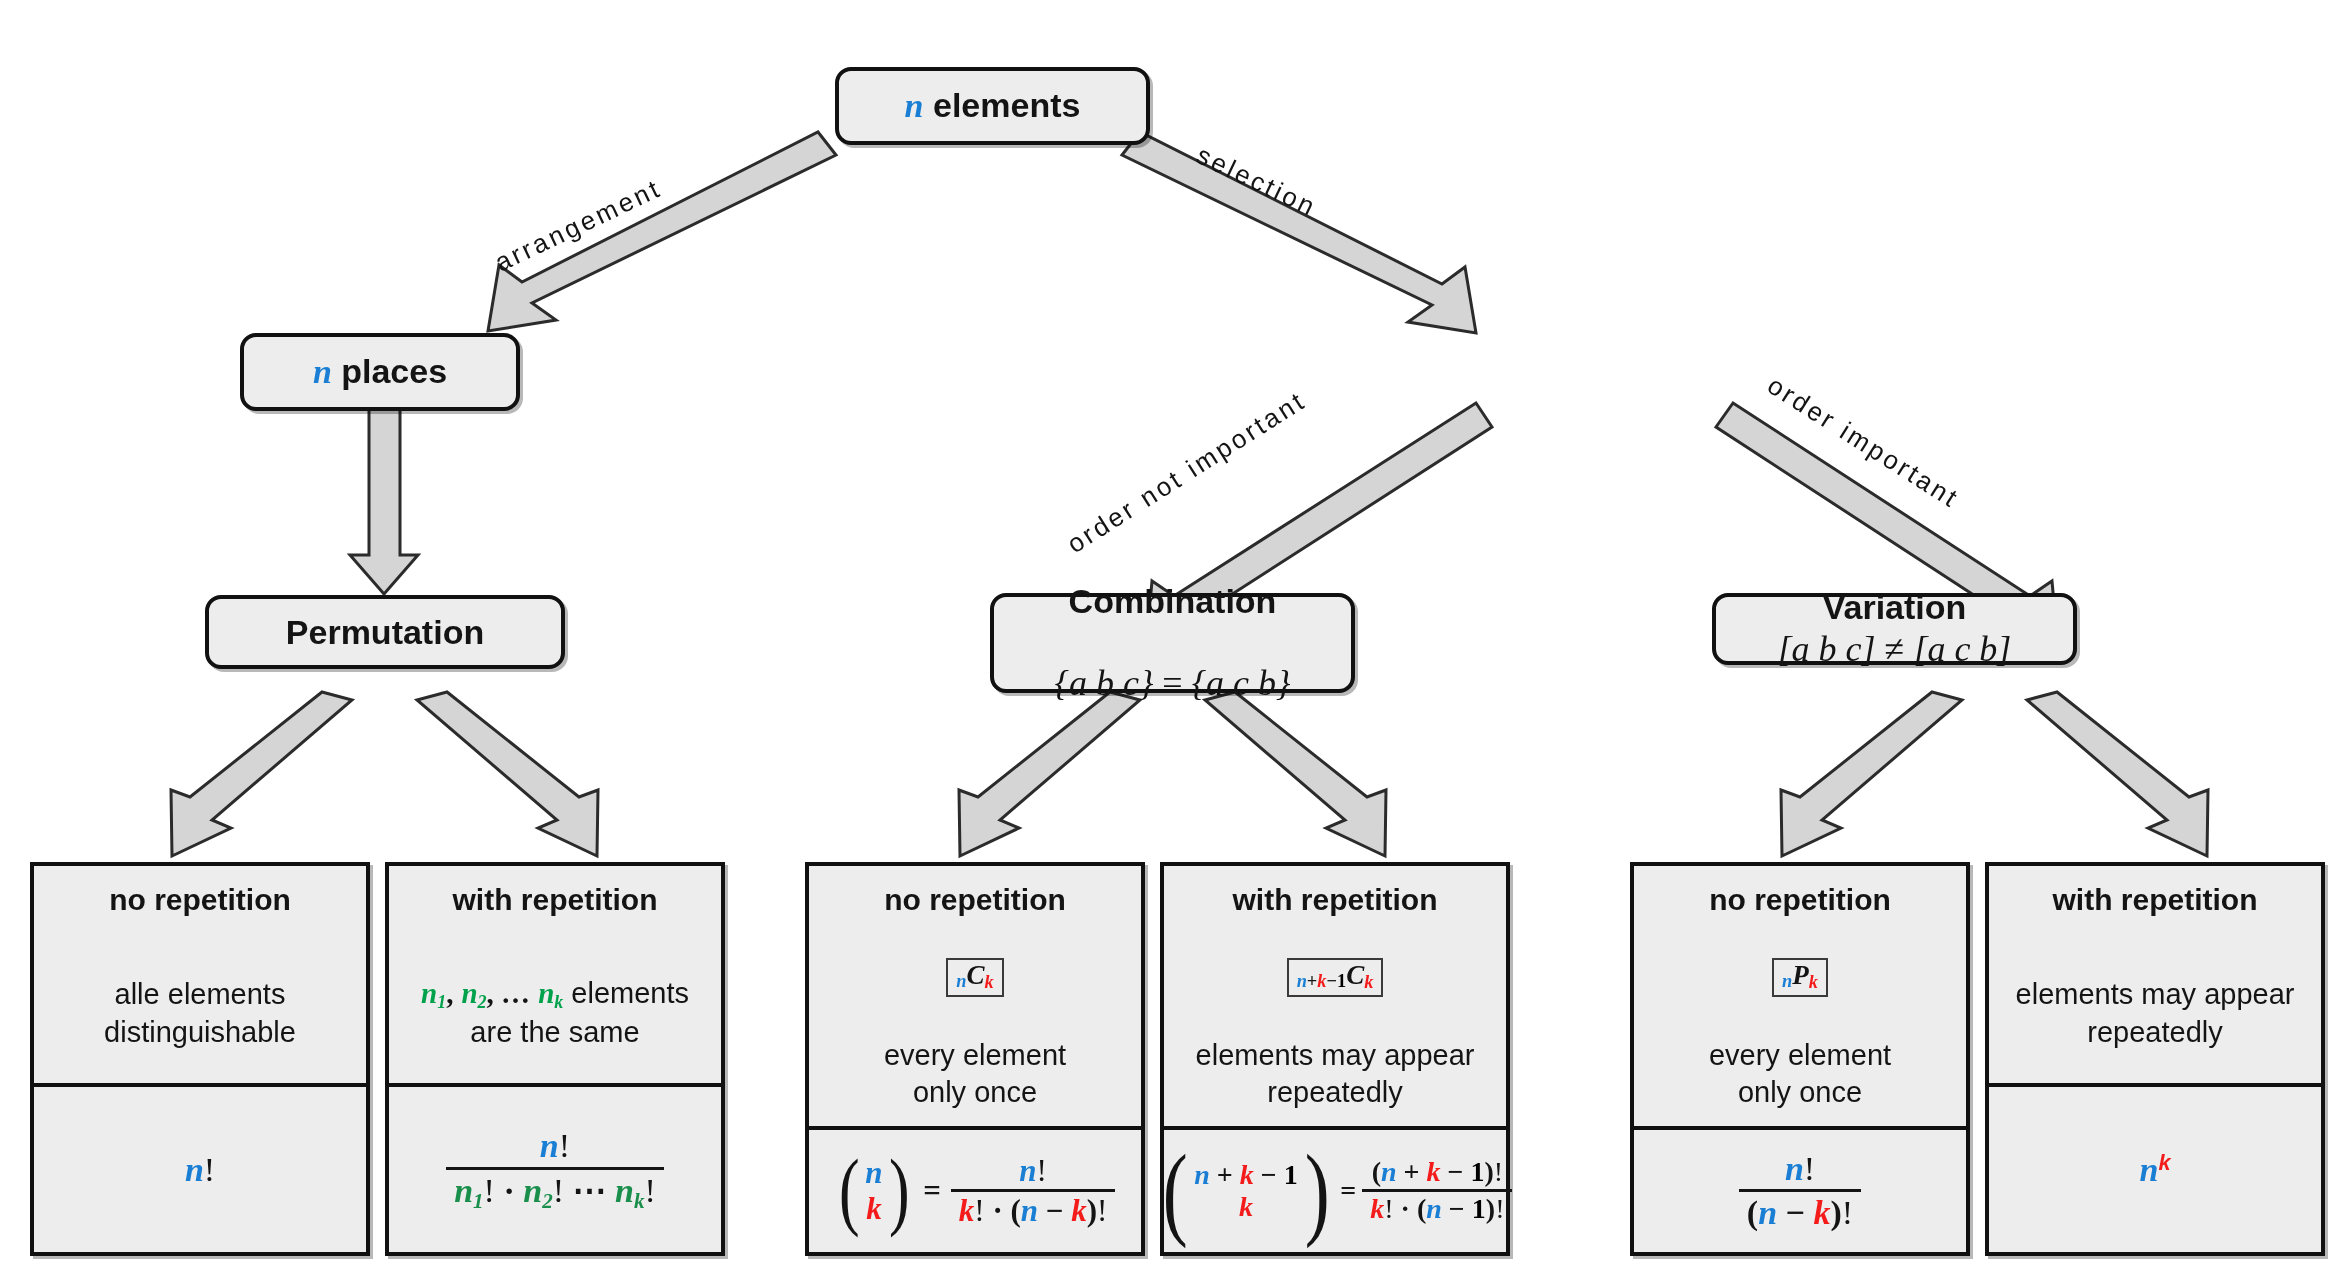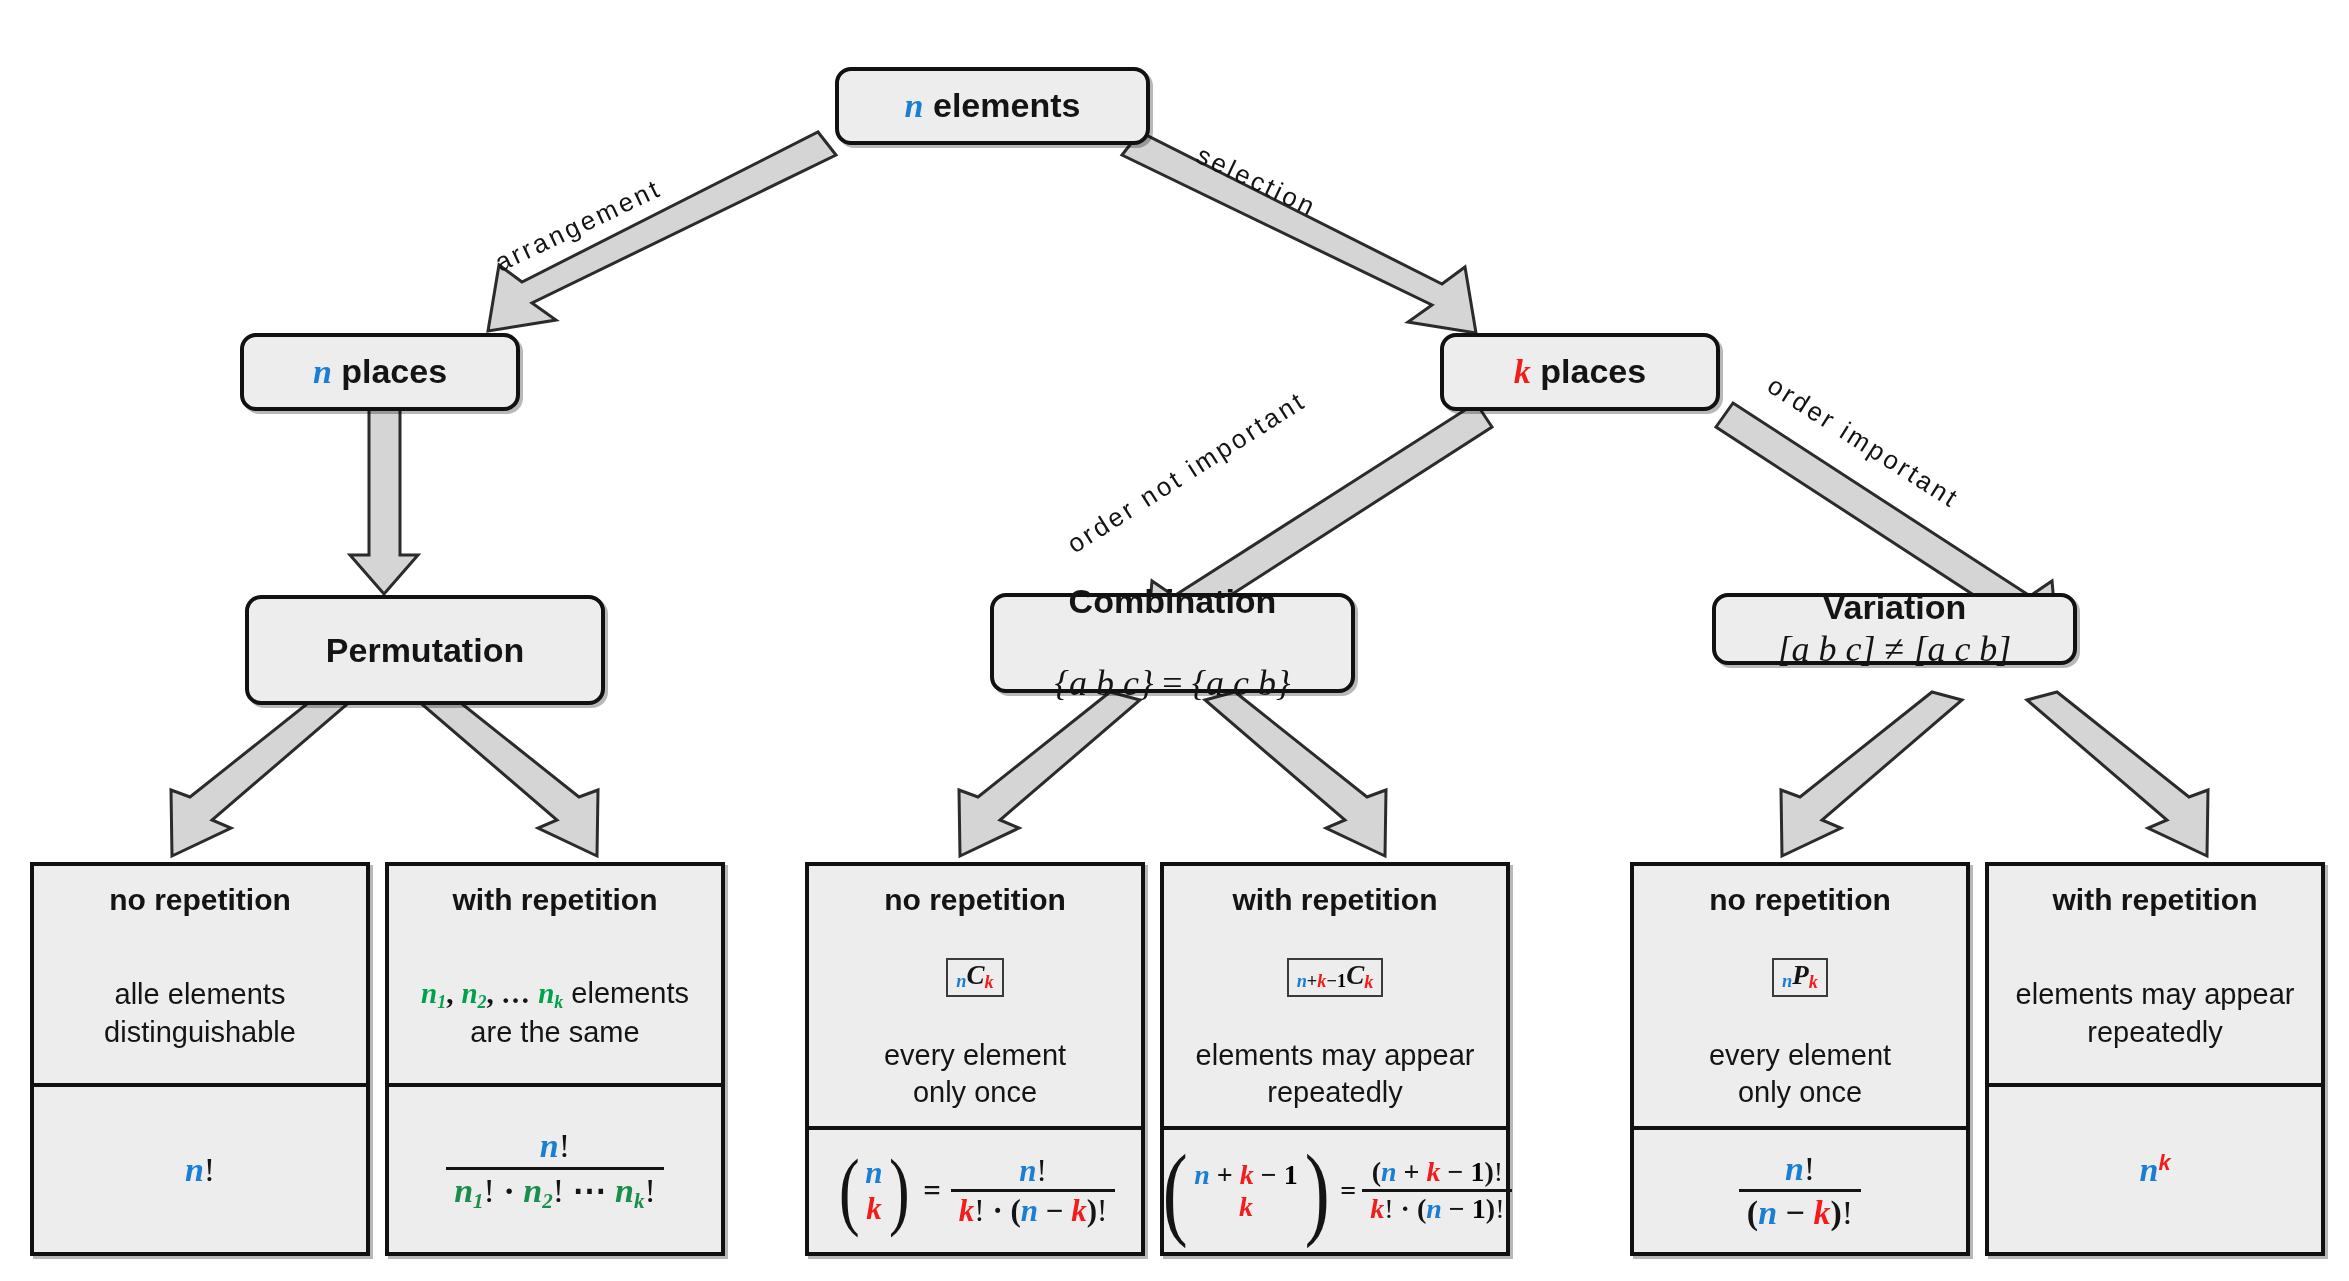--- a/index.html
+++ b/index.html
@@ -198,27 +198,22 @@
       <span class="m blue">n</span>&nbsp;<span>elements</span>
     </div>
   </div>
 
   <div class="node" style="left:240px; top:333px; width:280px; height:78px;">
     <div class="title">
       <span class="m blue">n</span>&nbsp;<span>places</span>
     </div>
   </div>
 
-  <div class="node" style="left:1440px; top:333px; width:280px; height:78px;">
-    <div class="title">
-      <span class="m red">k</span>&nbsp;<span>places</span>
-    </div>
-  </div>
-
-  <div class="node" style="left:205px; top:595px; width:360px; height:110px;margin-left:40px;">
+
+  <div class="node" style="left:205px; top:595px; width:360px; height:74px;">
     <div class="title">Permutation</div>
   </div>
 
   <div class="node" style="left:990px; top:593px; width:365px; height:100px;gap:40px;">
     <div class="title">Combination</div>
     <div class="sub">
       <span>{a b c}</span>
       <span class="rel">=</span>
       <span>{a c b}</span>
     </div>

